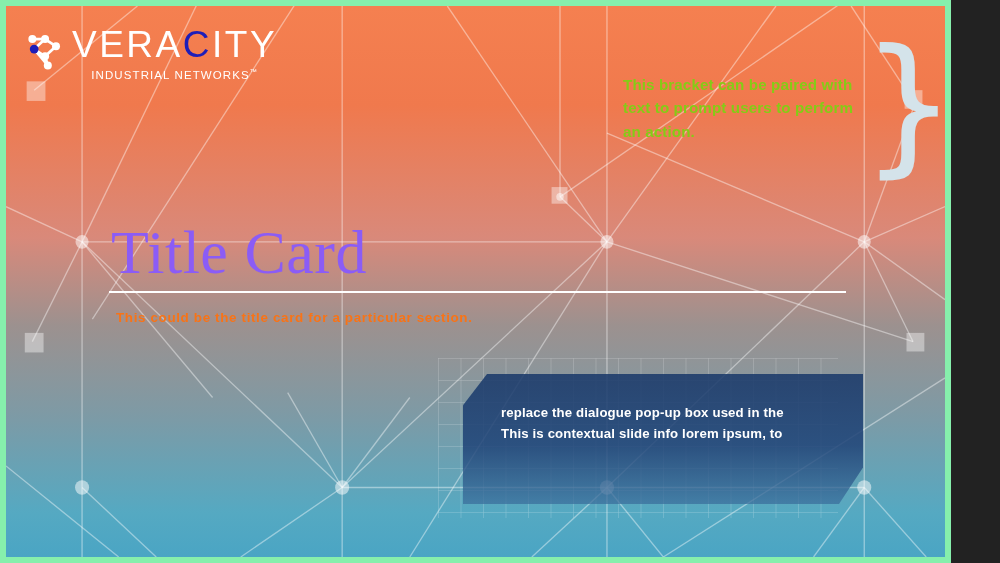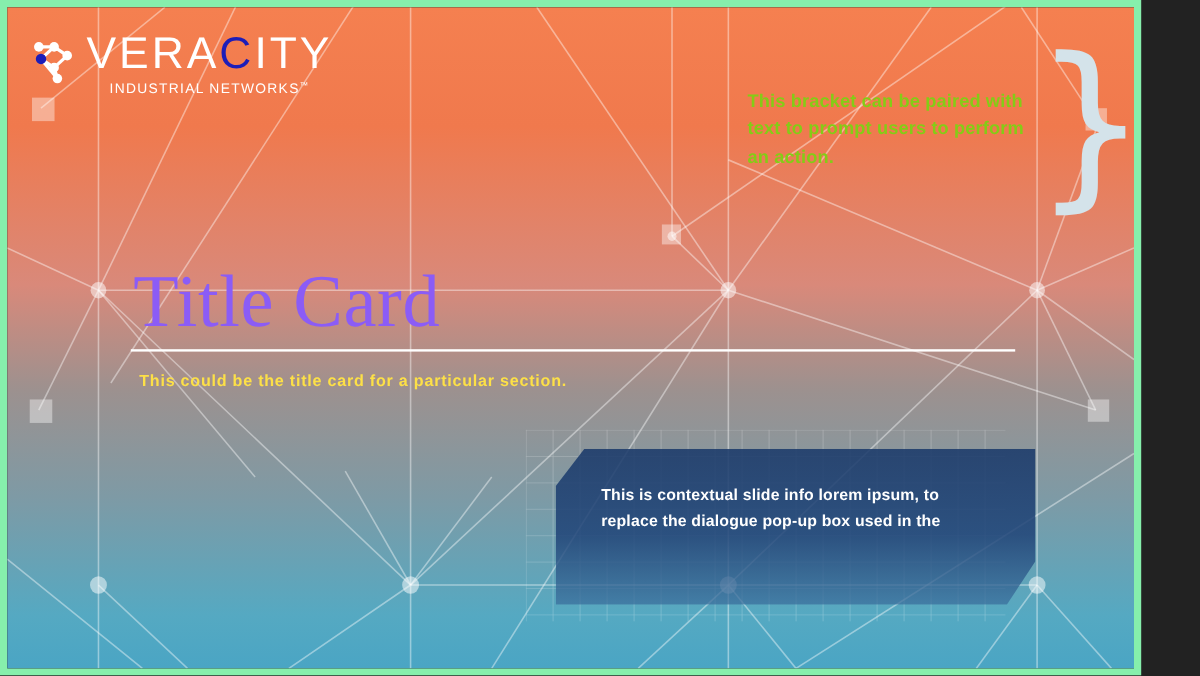--- a/index.html
+++ b/index.html
@@ -118,21 +118,21 @@
   .title-rule {
     height: 2px;
     background: #ffffff;
     width: 737px;
     margin-top: 6px;
     margin-left: -2px;
   }
   .title-sub {
     margin-top: 17px;
     margin-left: 5px;
-    color: #fde047;
+    color: #f97316;
     font-size: 13.4px;
     font-weight: bold;
     letter-spacing: 0.65px;
   }
 
   
   .info-box {
     position: absolute;
     left: 457px;
     top: 368px;
@@ -272,17 +272,17 @@
   </div>
 
   <div class="title-card">
     <div class="title-main">Title Card</div>
     <div class="title-rule"></div>
     <div class="title-sub">This could be the title card for a particular section.</div>
   </div>
 
   <div class="info-box"></div>
   <div class="info-text">
+    <span class="line">replace the dialogue pop-up box used in the</span>
     <span class="line">This is contextual slide info lorem ipsum, to</span>
-    <span class="line">replace the dialogue pop-up box used in the</span>
   </div>
 
 </div>
 
 </body></html>

